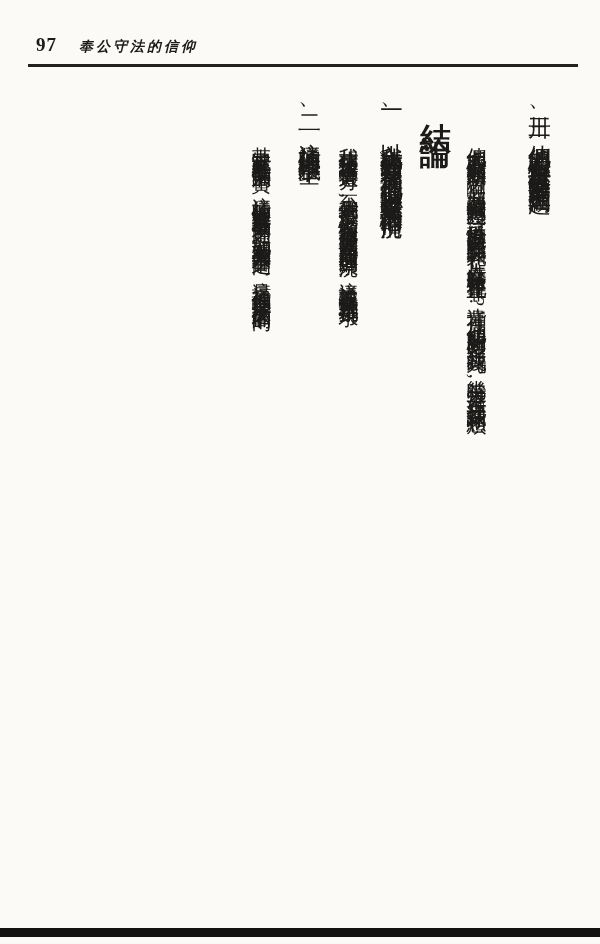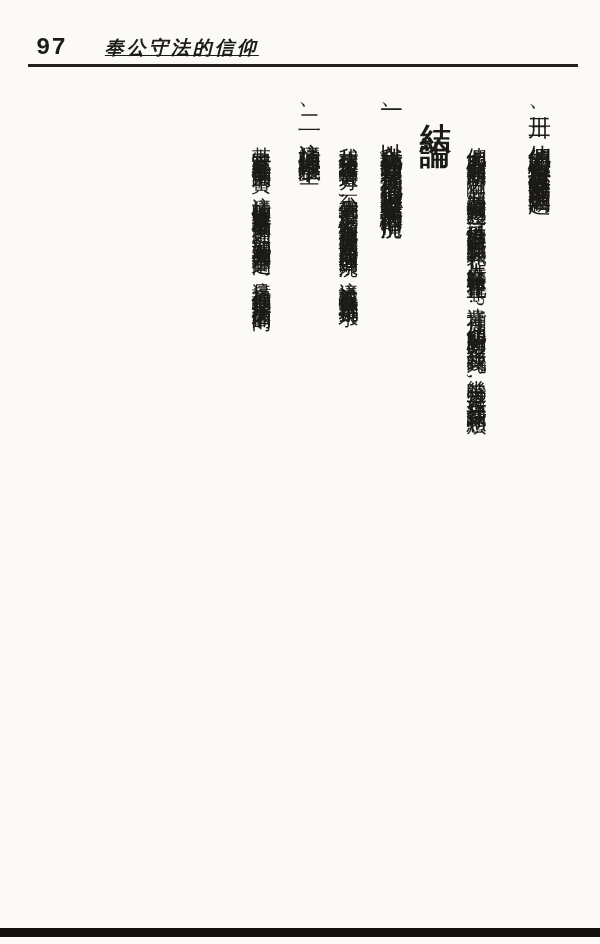--- a/index.html
+++ b/index.html
@@ -18,32 +18,31 @@
   
   .header {
     position: absolute;
     top: 34px;
     left: 36px;
     display: flex;
     align-items: baseline;
     white-space: nowrap;
   }
   .page-num {
-    font-size: 24px;
+    font-size: 19px;
     font-weight: bold;
     letter-spacing: 1px;
-    font-family: Liberation Mono, monospace;
+    font-family: Liberation Serif, serif;
   }
   .running-title {
-    margin-left: 38px;
-    font-size: 19px;
+    margin-left: 22px;
+    font-size: 14px;
     font-weight: bold;
     font-style: italic;
     letter-spacing: 3px;
-    text-decoration: underline;
   }
   .header-rule {
     position: absolute;
     top: 64px;
     left: 28px;
     right: 22px;
     height: 2.5px;
     background: #24221f;
   }
   

